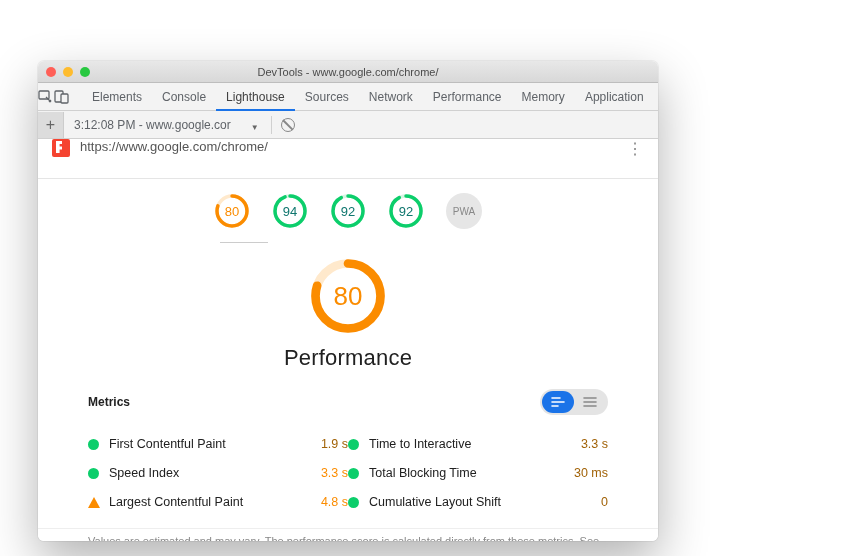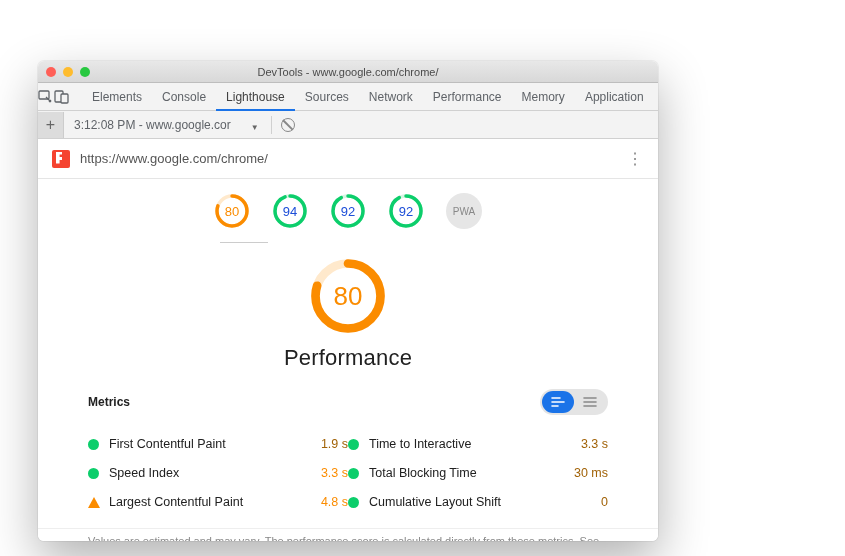--- a/index.html
+++ b/index.html
@@ -69,21 +69,20 @@
     font-size:12px;
     color:#5f6368;
   }
   .toolbar2 .plus { width:26px; height:26px; background:#dcdcdc; display:flex; align-items:center; justify-content:center; font-size:16px; color:#666; border-right:1px solid #ccc; margin-right:6px;}
   .toolbar2 .tabname { padding:0 8px 0 4px; display:flex; align-items:flex-end; gap:20px; }
   .toolbar2 .tabname .drop { font-size:8px; color:#666; }
 
   .urlbar {
     height: 40px;
     display:flex;
-    align-items:center;
     padding:0 14px;
     border-bottom:1px solid #e5e5e5;
     font-size:13px;
     color:#555;
     gap:10px;
   }
   .lh-icon { width:18px; height:18px; background:#f54330; border-radius:2px; position:relative;}
   .lh-icon::after{ content:""; position:absolute; left:4px; top:2px; width:6px; height:12px; background:#fff; clip-path: polygon(0 0,100% 0,100% 25%,60% 25%,60% 45%,100% 45%,100% 70%,60% 70%,60% 100%,0 100%);}
   .urlbar .more { margin-left:auto; color:#888; font-size:16px; letter-spacing:1px;}
 
@@ -95,21 +94,21 @@
   .gauge-row { display:flex; justify-content:center; gap:22px; padding:14px 0 8px; }
   .gauge-tab { display:flex; flex-direction:column; align-items:center; padding-bottom:6px; }
   .gauge-tab-underline { display:flex; justify-content:center; }
   .gauge-tab-underline .line { width:48px; height:1px; background:#ccc; margin-top:-1px; margin-left:-208px;}
 
   .ring { position:relative; width:36px; height:36px; }
   .ring svg { width:36px; height:36px; transform:rotate(-90deg); }
   .ring .num { position:absolute; inset:0; display:flex; align-items:center; justify-content:center; font-size:13px; font-weight:500;}
   .gauge-tab .num{ font-size:13px;}
   .orange-col { color:#fb8c00; }
-  .green-col { color:#1d4ed8; }
+  .green-col { color:#0f766e; }
   .pwa-circle { width:36px;height:36px;border-radius:50%;background:#e6e6e6;display:flex;align-items:center;justify-content:center;font-size:10px;color:#888;}
 
   .big-gauge-area { display:flex; flex-direction:column; align-items:center; padding-top:14px; }
   .big-ring { position:relative; width:78px; height:78px; }
   .big-ring svg{width:78px;height:78px;transform:rotate(-90deg);}
   .big-ring .num{position:absolute;inset:0;display:flex;align-items:center;justify-content:center;font-size:26px;color:#fb8c00;}
   .cat-title{ font-size:22px; color:#212121; margin-top:10px; font-weight:400; letter-spacing:.2px;}
 
   .metrics-area { padding:18px 50px 6px; }
   .metrics-head { display:flex; align-items:center; }

